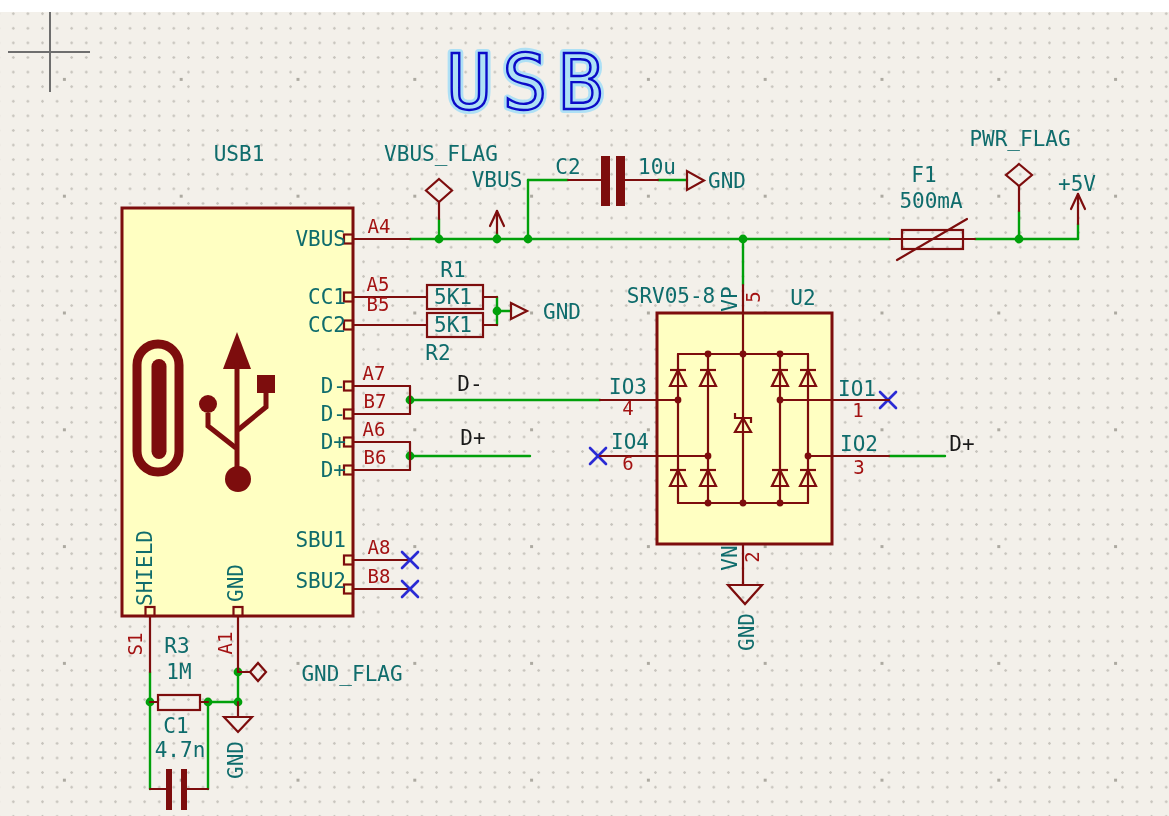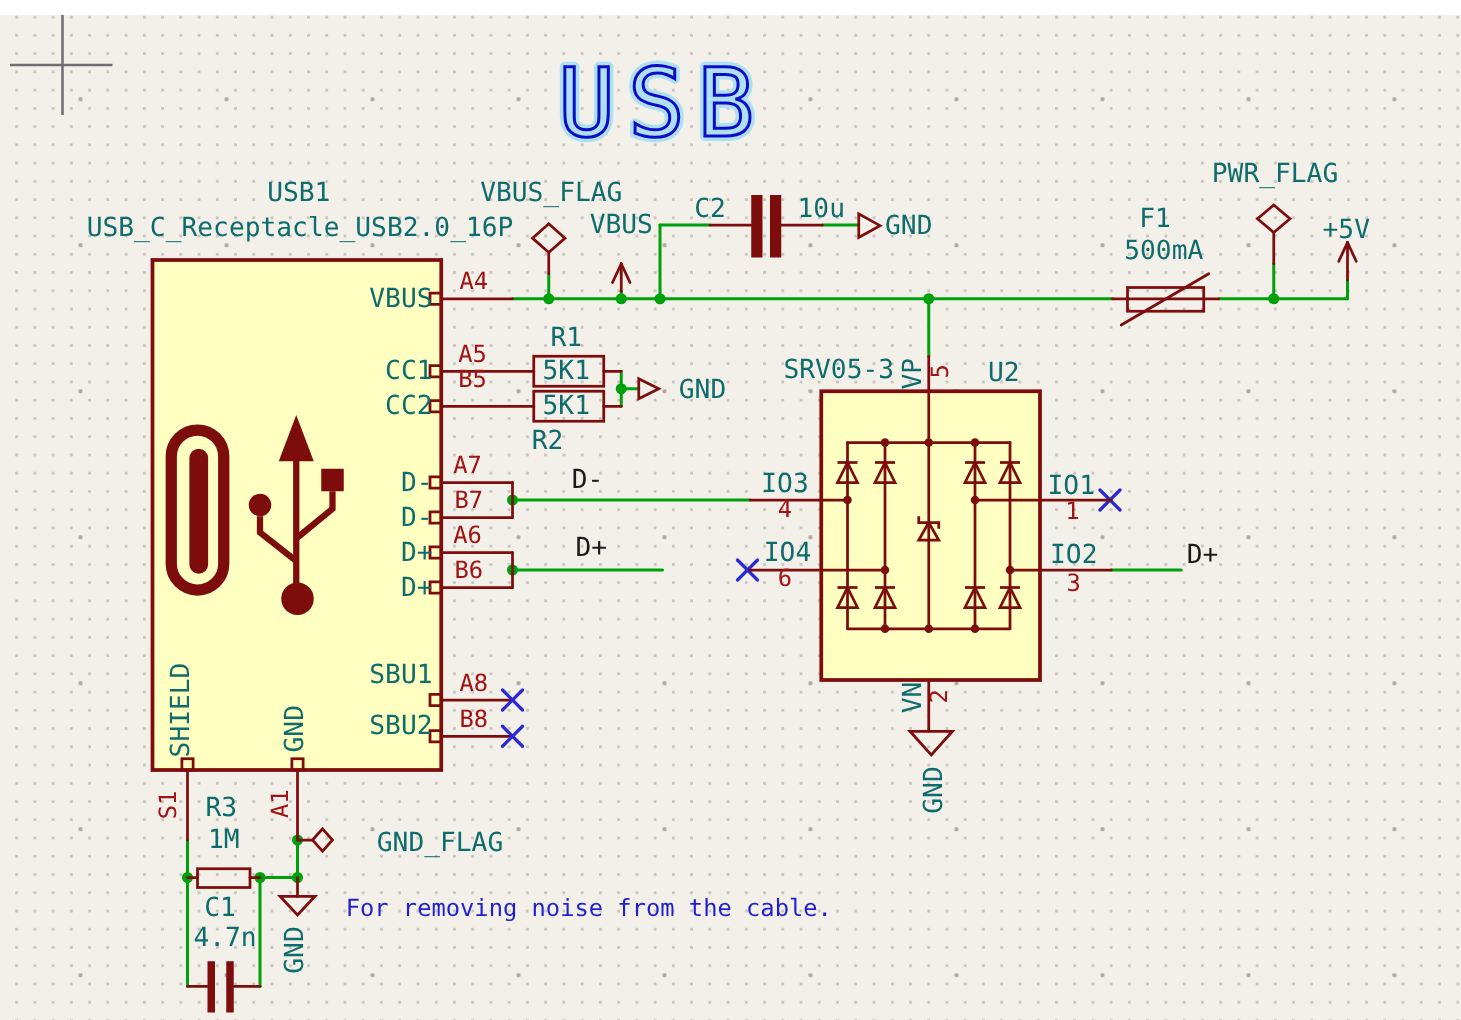--- a/index.html
+++ b/index.html
@@ -279,21 +279,20 @@
     <line class="p" x1="238" y1="660" x2="250" y2="660"></line>
     <path class="o" d="M250,660 L258,651 L266,660 L258,669 Z"></path>
   </g>
   <g>
     <line class="p" x1="238" y1="690" x2="238" y2="705"></line>
     <path class="o" d="M224,705 L252,705 L238,720 Z"></path>
   </g>
 </svg>
 
 <div class="lbl" style="left:239px;top:142px">USB1</div>
-<div class="lbl" style="left:240px;top:170px">USB_C_Receptacle_USB2.0_16P</div>
 
 <div class="lbl pname" style="left:346px;top:227px">VBUS</div>
 <div class="lbl pname" style="left:346px;top:285px">CC1</div>
 <div class="lbl pname" style="left:346px;top:313px">CC2</div>
 <div class="lbl pname" style="left:346px;top:374px">D-</div>
 <div class="lbl pname" style="left:346px;top:402px">D-</div>
 <div class="lbl pname" style="left:346px;top:430px">D+</div>
 <div class="lbl pname" style="left:346px;top:458px">D+</div>
 <div class="lbl pname" style="left:346px;top:528px">SBU1</div>
 <div class="lbl pname" style="left:346px;top:569px">SBU2</div>
@@ -328,34 +327,33 @@
 <div class="lbl" style="left:438px;top:341px">R2</div>
 <div class="lbl" style="left:568px;top:155px">C2</div>
 <div class="lbl" style="left:657px;top:155px">10u</div>
 <div class="lbl" style="left:924px;top:163px">F1</div>
 <div class="lbl" style="left:931px;top:189px">500mA</div>
 <div class="lbl" style="left:177px;top:634px">R3</div>
 <div class="lbl" style="left:179px;top:660px">1M</div>
 <div class="lbl" style="left:176px;top:714px">C1</div>
 <div class="lbl" style="left:180px;top:738px">4.7n</div>
 
-<div class="lbl" style="left:671px;top:284px">SRV05-3</div>
+<div class="lbl" style="left:671px;top:284px">SRV05-8</div>
 <div class="lbl" style="left:803px;top:286px">U2</div>
 <div class="lbl v" style="left:730px;top:287px">VP</div>
 <div class="lbl num v" style="left:753px;top:285px">5</div>
 <div class="lbl" style="left:628px;top:375px">IO3</div>
 <div class="lbl num" style="left:628px;top:396px">4</div>
 <div class="lbl" style="left:630px;top:430px">IO4</div>
 <div class="lbl num" style="left:628px;top:451px">6</div>
 <div class="lbl" style="left:857px;top:377px">IO1</div>
 <div class="lbl num" style="left:858px;top:398px">1</div>
 <div class="lbl" style="left:859px;top:432px">IO2</div>
 <div class="lbl num" style="left:859px;top:455px">3</div>
 <div class="lbl v" style="left:730px;top:546px">VN</div>
 <div class="lbl num v" style="left:752px;top:545px">2</div>
 
 <div class="lbl net" style="left:470px;top:372px">D-</div>
 <div class="lbl net" style="left:473px;top:426px">D+</div>
 <div class="lbl net" style="left:962px;top:432px">D+</div>
 
-<div class="lbl note" style="left:471px;top:715px">For removing noise from the cable.</div>
 
 </div>
 
 </body></html>

